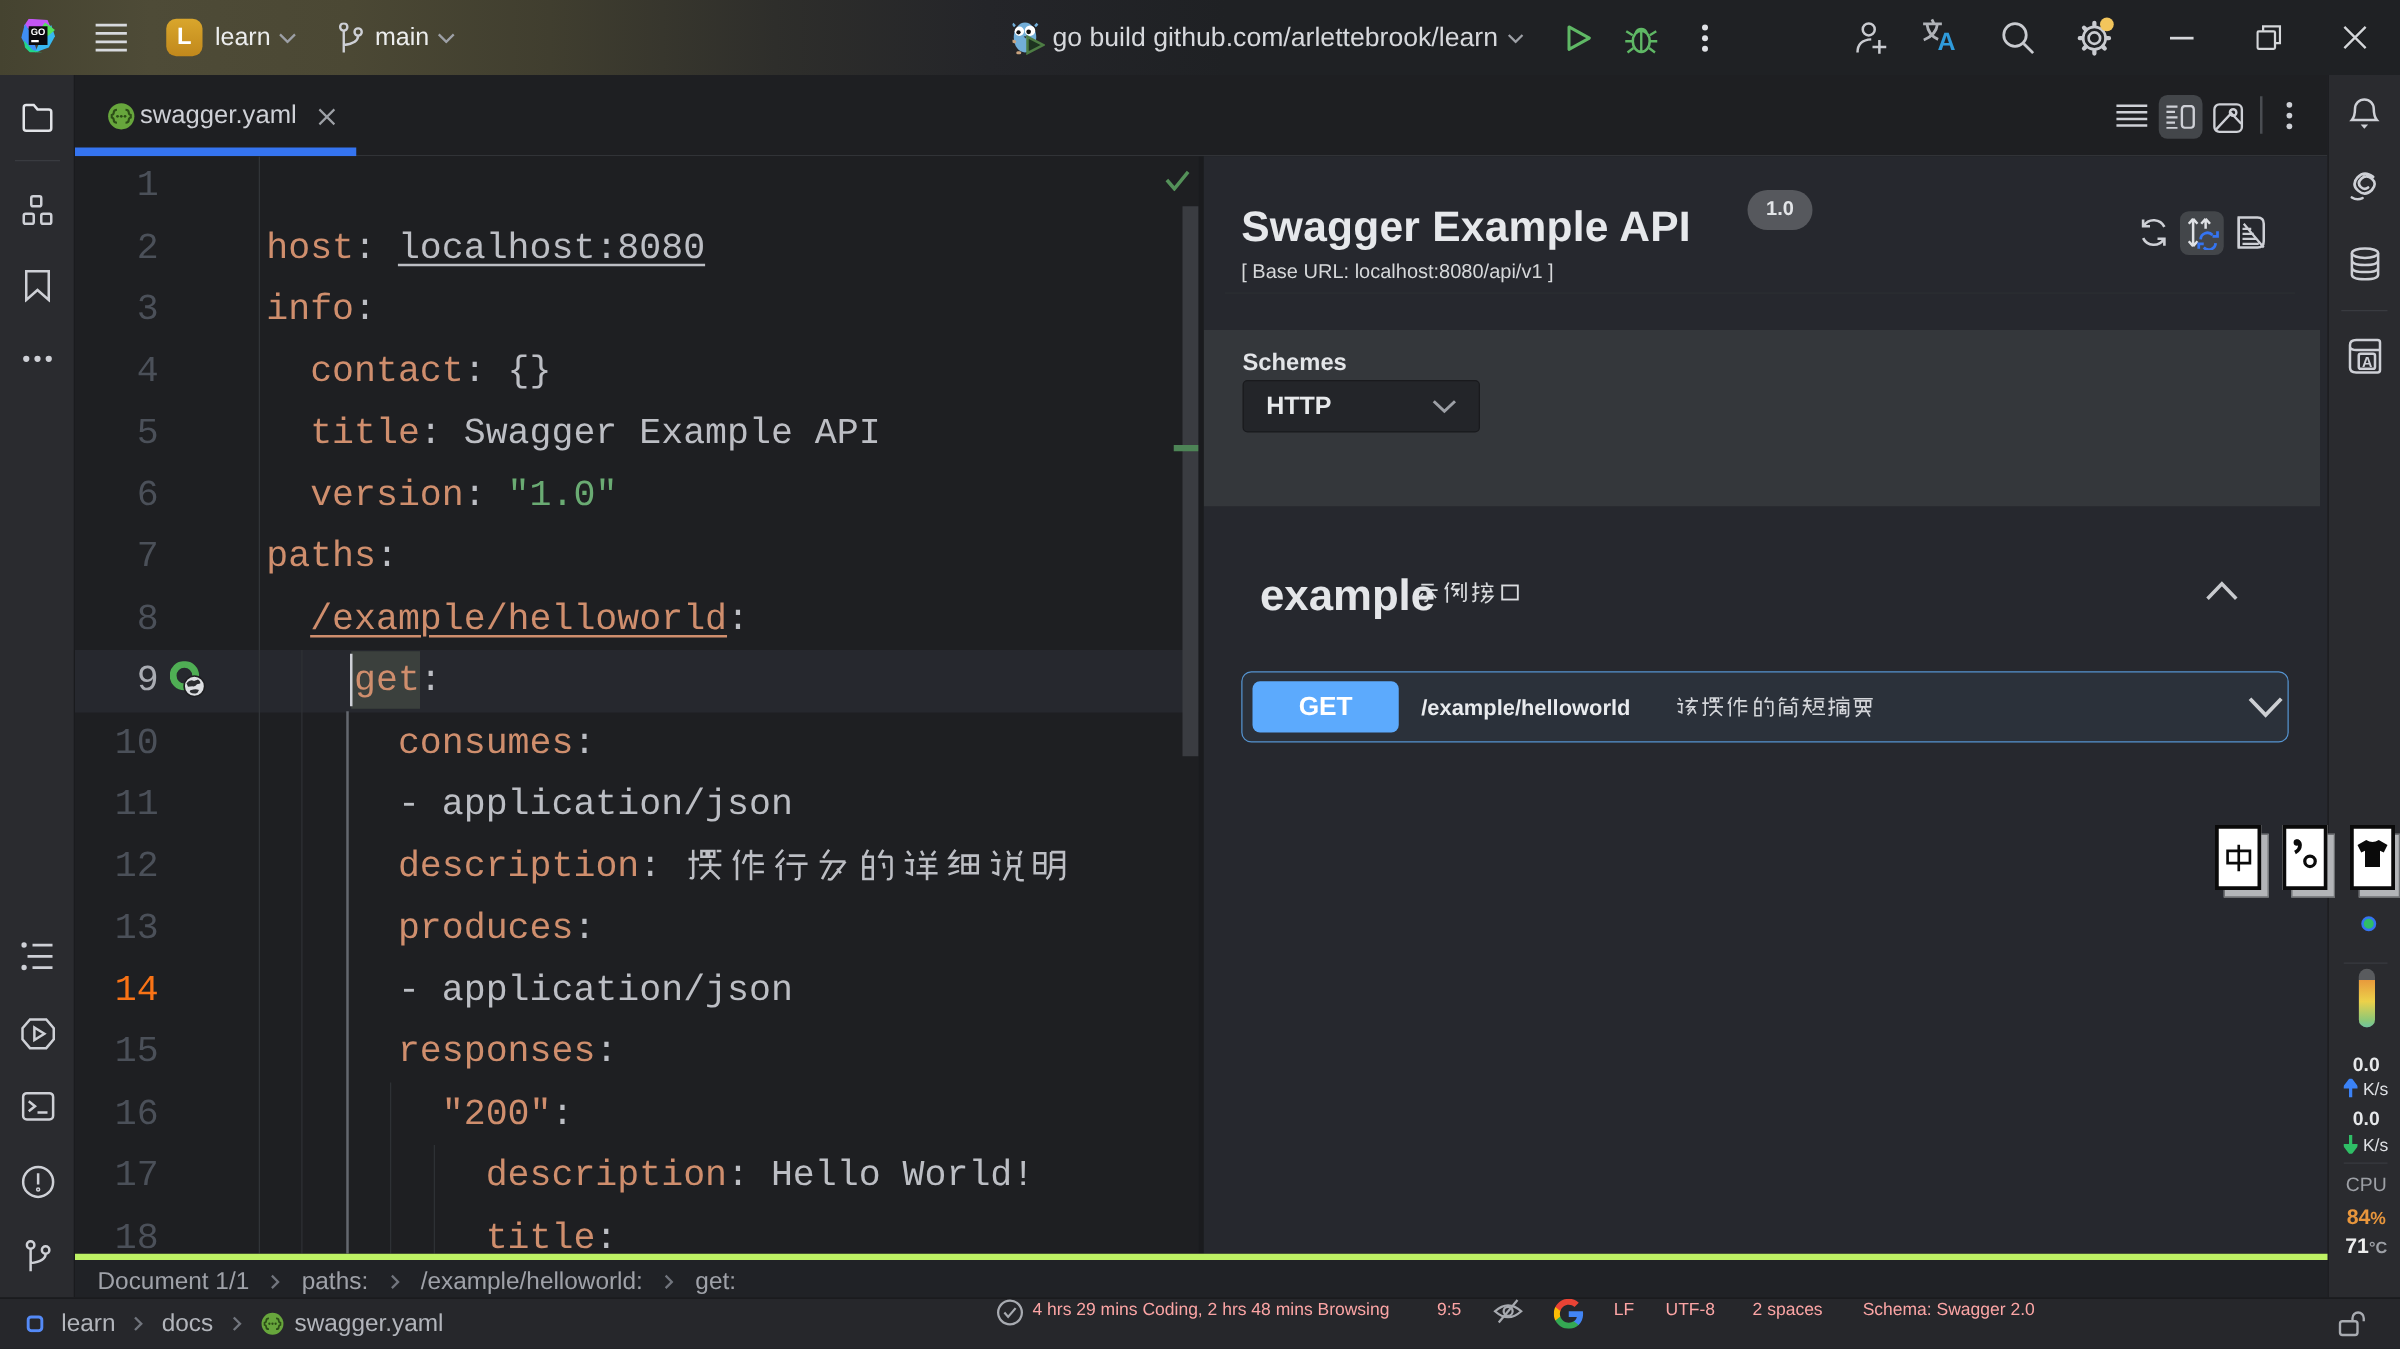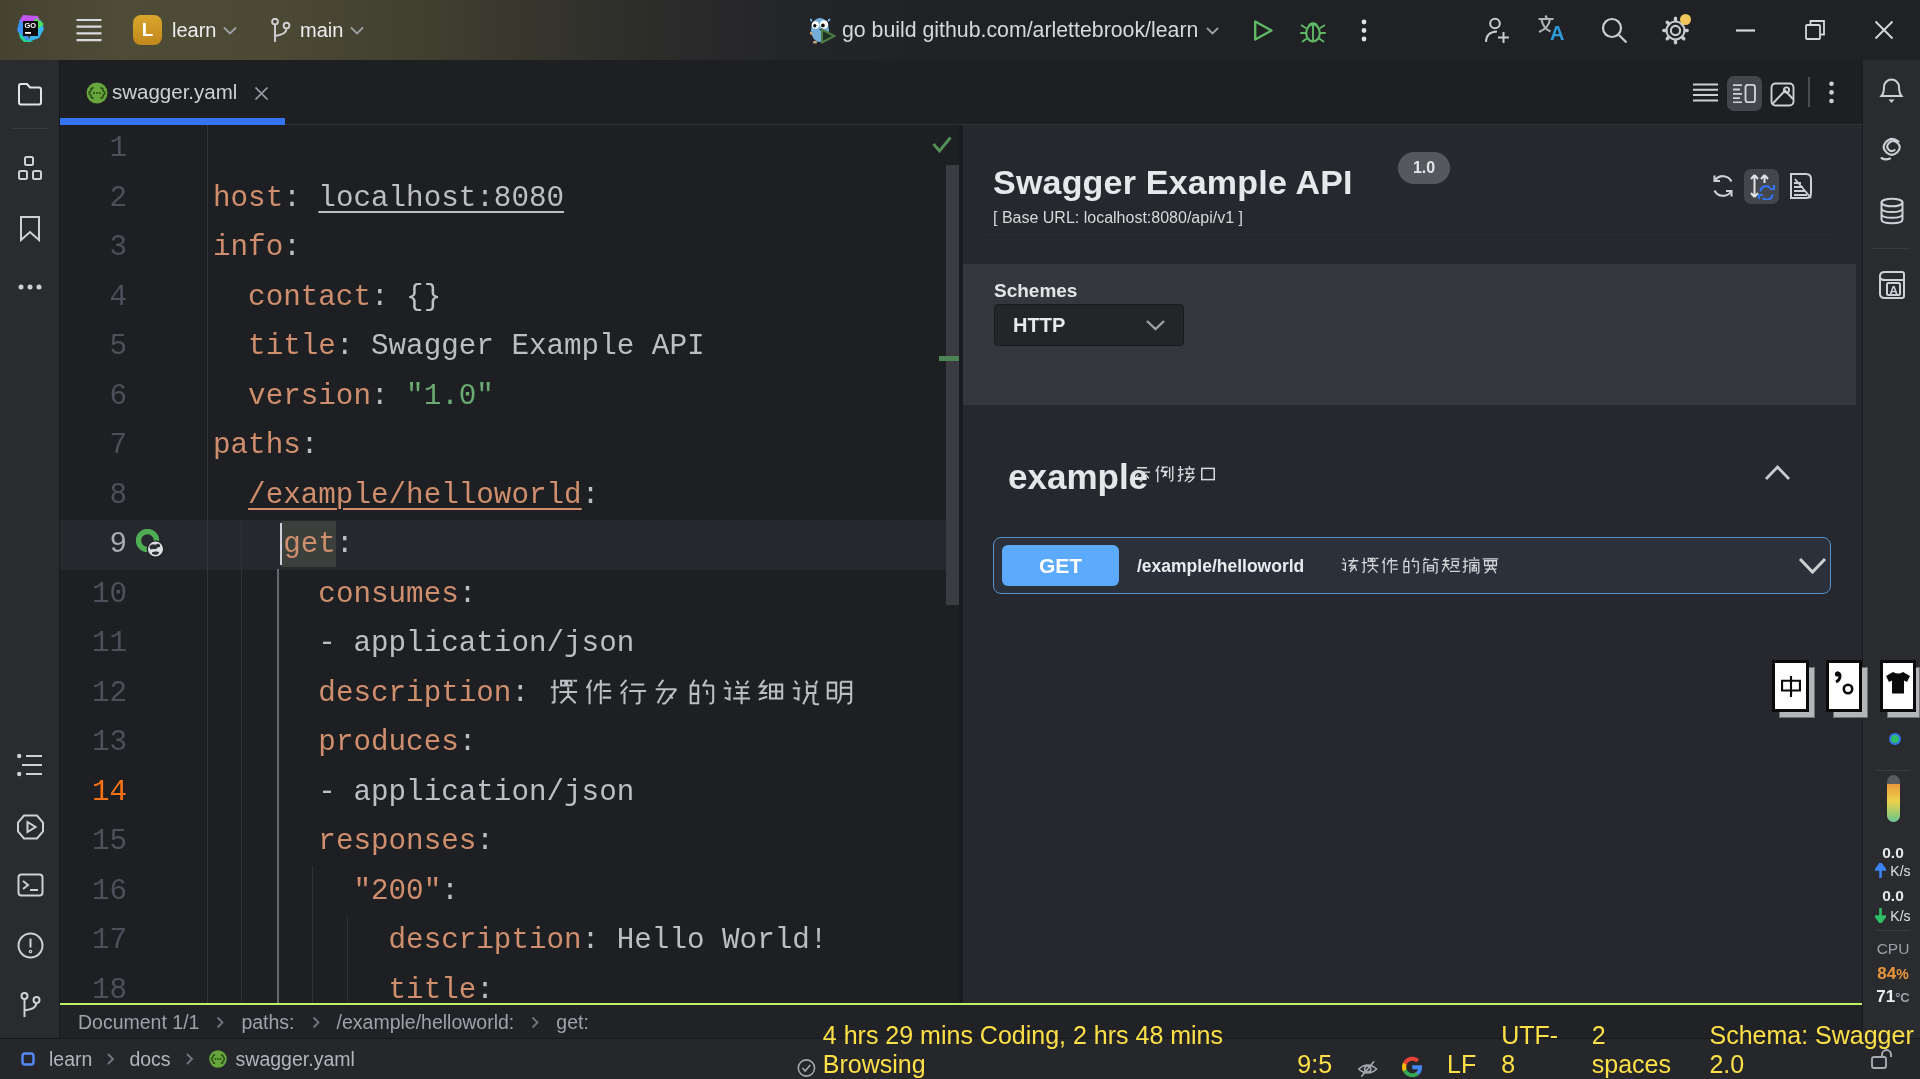--- a/index.html
+++ b/index.html
@@ -8,21 +8,21 @@
   .abs { position:absolute; }
   svg { display:block; }
   .mono { font-family:Liberation Sans, sans-serif; }
   #titlebar { position:absolute; left:0; top:0; width:1920px; height:60px;
     background:linear-gradient(90deg,#454330 0px,#4e4b37 120px,#4b4834 280px,#403e2f 440px,#2e2e2b 620px,#242529 790px,#1f2124 980px,#1f2124 1920px); }
   #leftstripe { position:absolute; left:0; top:60px; width:60px; height:978px; background:#2a2b2f; border-right:1px solid #1a1b1e; }
   #rightstripe { position:absolute; left:1862px; top:60px; width:58px; height:978px; background:#2a2b2f; border-left:1px solid #1a1b1e; }
   #tabbar { position:absolute; left:60px; top:60px; width:1802px; height:65px; background:#1e1f22; border-bottom:1px solid #313337; }
   #editor { position:absolute; left:60px; top:125px; width:899px; height:878px; background:#1E1F22; overflow:hidden; }
   #preview { position:absolute; left:959px; top:125px; width:903px; height:878px; background:#26282e; border-left:4px solid #1a1b1e; overflow:hidden; }
-  #breadcrumbs { position:absolute; left:60px; top:1003px; width:1802px; height:35px; background:#202226; border-top:2px solid #bef264; }
+  #breadcrumbs { position:absolute; left:60px; top:1003px; width:1802px; height:35px; background:#202226; border-top:5px solid #bef264; }
   #statusbar { position:absolute; left:0; top:1038px; width:1920px; height:41px; background:#26272b; border-top:1px solid #17181b; }
   .cline { position:absolute; left:153px; height:50px; line-height:49.5px; font-family:"Liberation Mono",monospace;
     font-size:29.25px; white-space:pre; color:#BCBEC4; }
   .lnum { position:absolute; left:0px; width:67px; height:50px; line-height:49.5px; text-align:right;
     font-family:"Liberation Mono",monospace; font-size:29.25px; color:#4B5059; }
   .k { color:#CF8E6D; }
   .g { color:#6AAB73; }
   .u { text-decoration:underline; text-underline-offset:5px; text-decoration-thickness:1.5px; }
 </style>
 </head>
@@ -547,21 +547,21 @@
       </svg>
       <span>docs</span>
       <svg width="9" height="14" viewBox="0 0 9 14">
         <path d="M2,2 l5,5 l-5,5" fill="none" stroke="#71757d" stroke-width="1.9"></path>
       </svg>
 <svg width="20" height="20" viewBox="0 0 24 24">
         <use href="#swicon"></use>
       </svg>
 <span style="margin-left:-6px">swagger.yaml</span>
 </div>
-<div class="abs" style="left:797px;top:0;height:40px;display:flex;align-items:flex-end;font-size:25px;color:#fde047">
+<div class="abs" style="left:797px;top:0;height:40px;display:flex;align-items:flex-start;font-size:14px;color:#fca5a5">
 <svg width="22" height="22" viewBox="0 0 22 22">
         <g fill="none" stroke="#a8abb1" stroke-width="1.8">
           <circle cx="11" cy="11" r="9.5"></circle>
           <path d="M6.5,11 l3,3.5 l6,-7"></path>
         </g>
       </svg>
 <span style="margin-left:7px">4 hrs 29 mins Coding, 2 hrs 48 mins Browsing</span>
 <span style="margin-left:38px">9:5</span>
 <svg style="margin-left:25px" width="25" height="20" viewBox="0 0 25 20">
         <g fill="none" stroke="#a8abb1" stroke-width="1.8">

